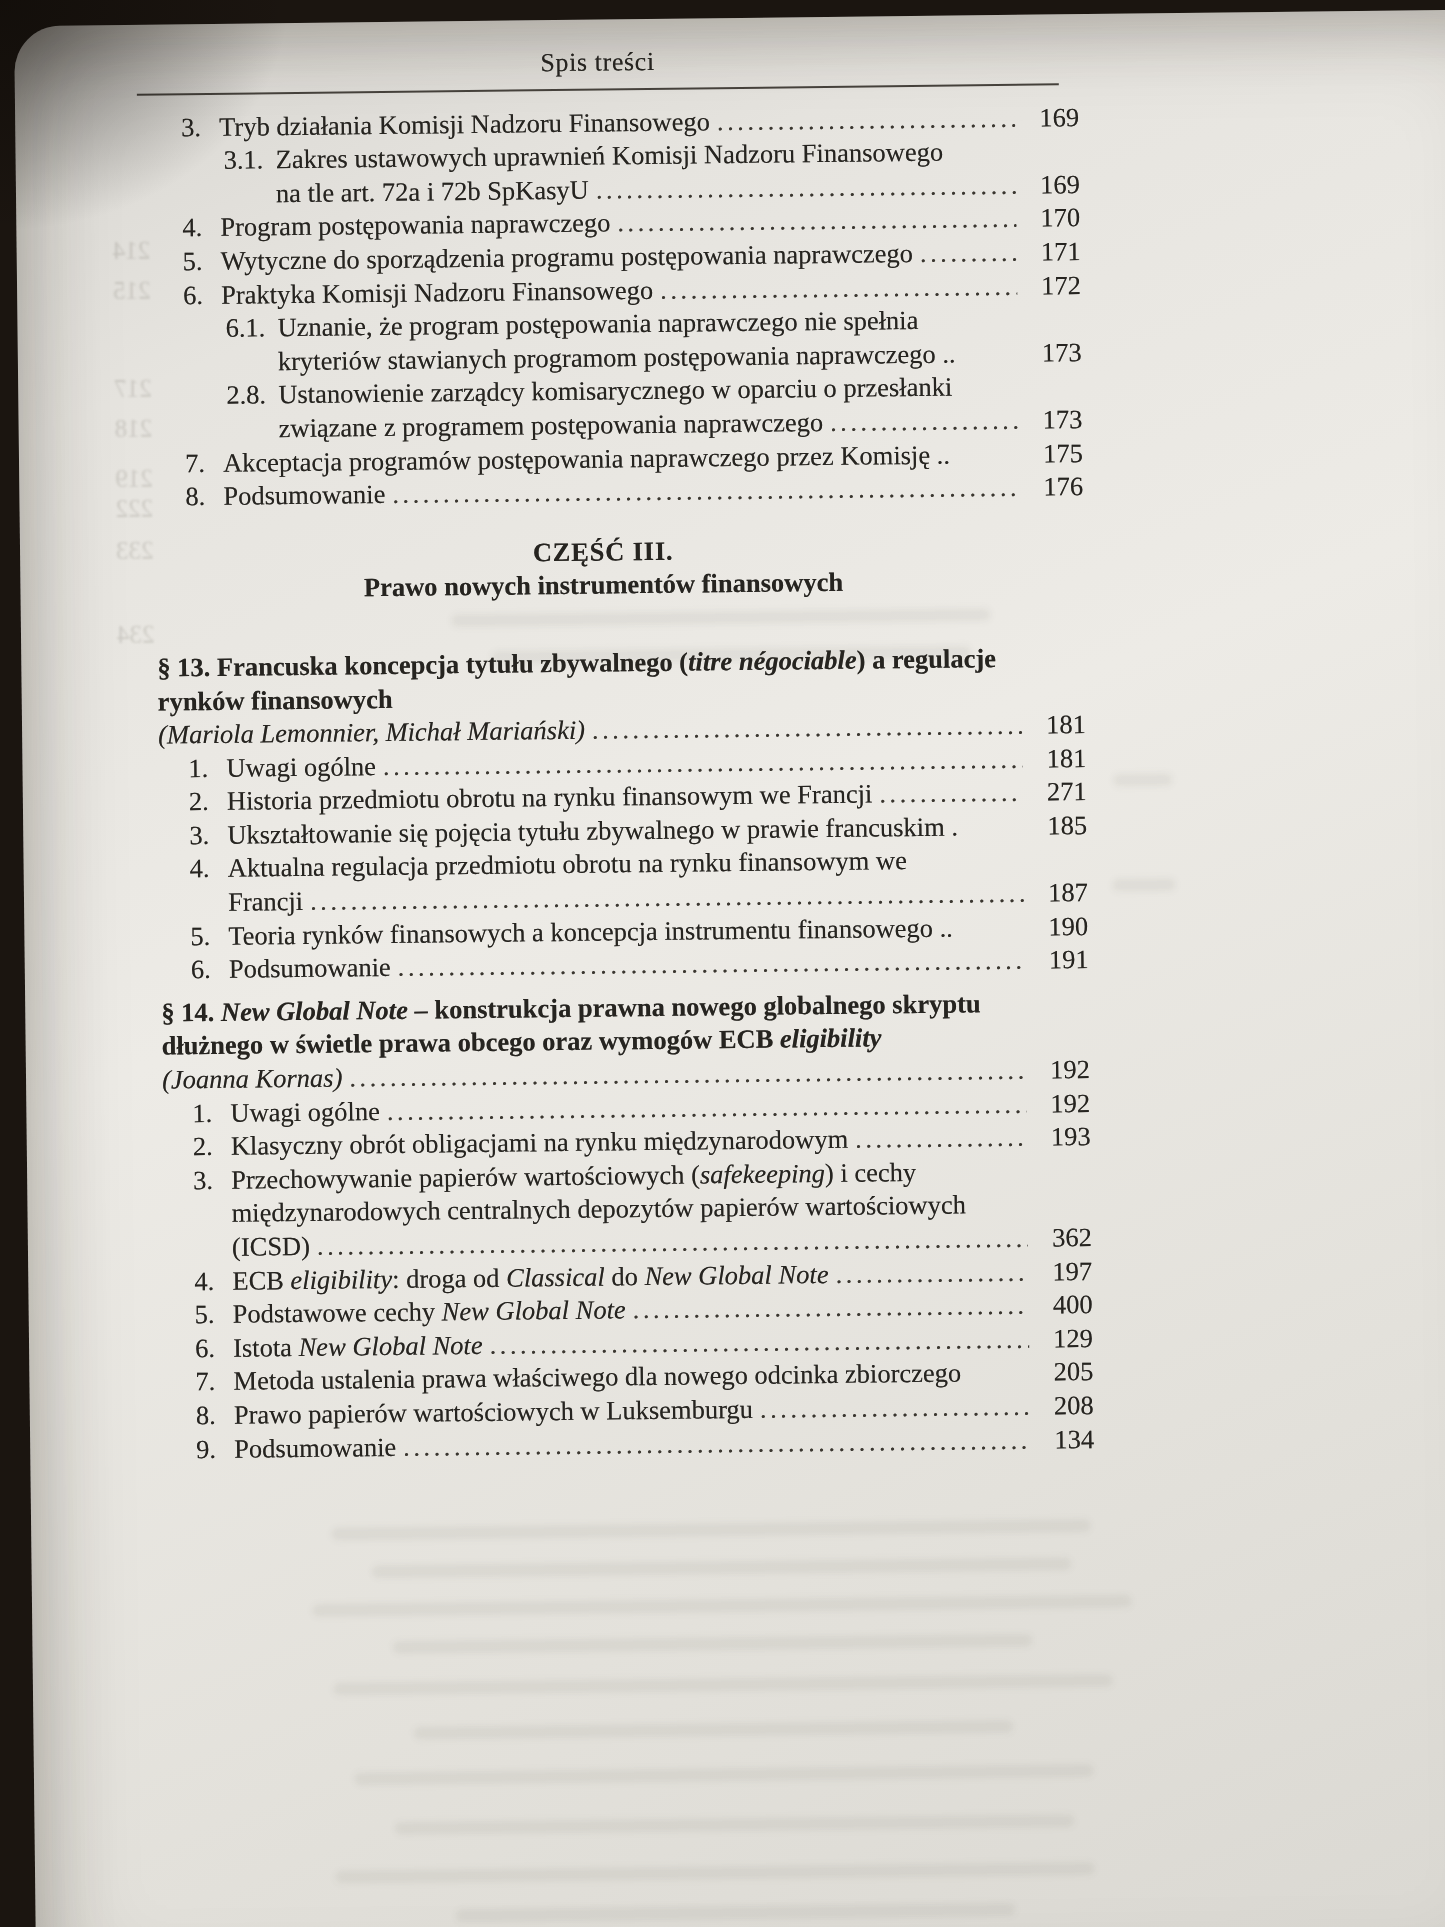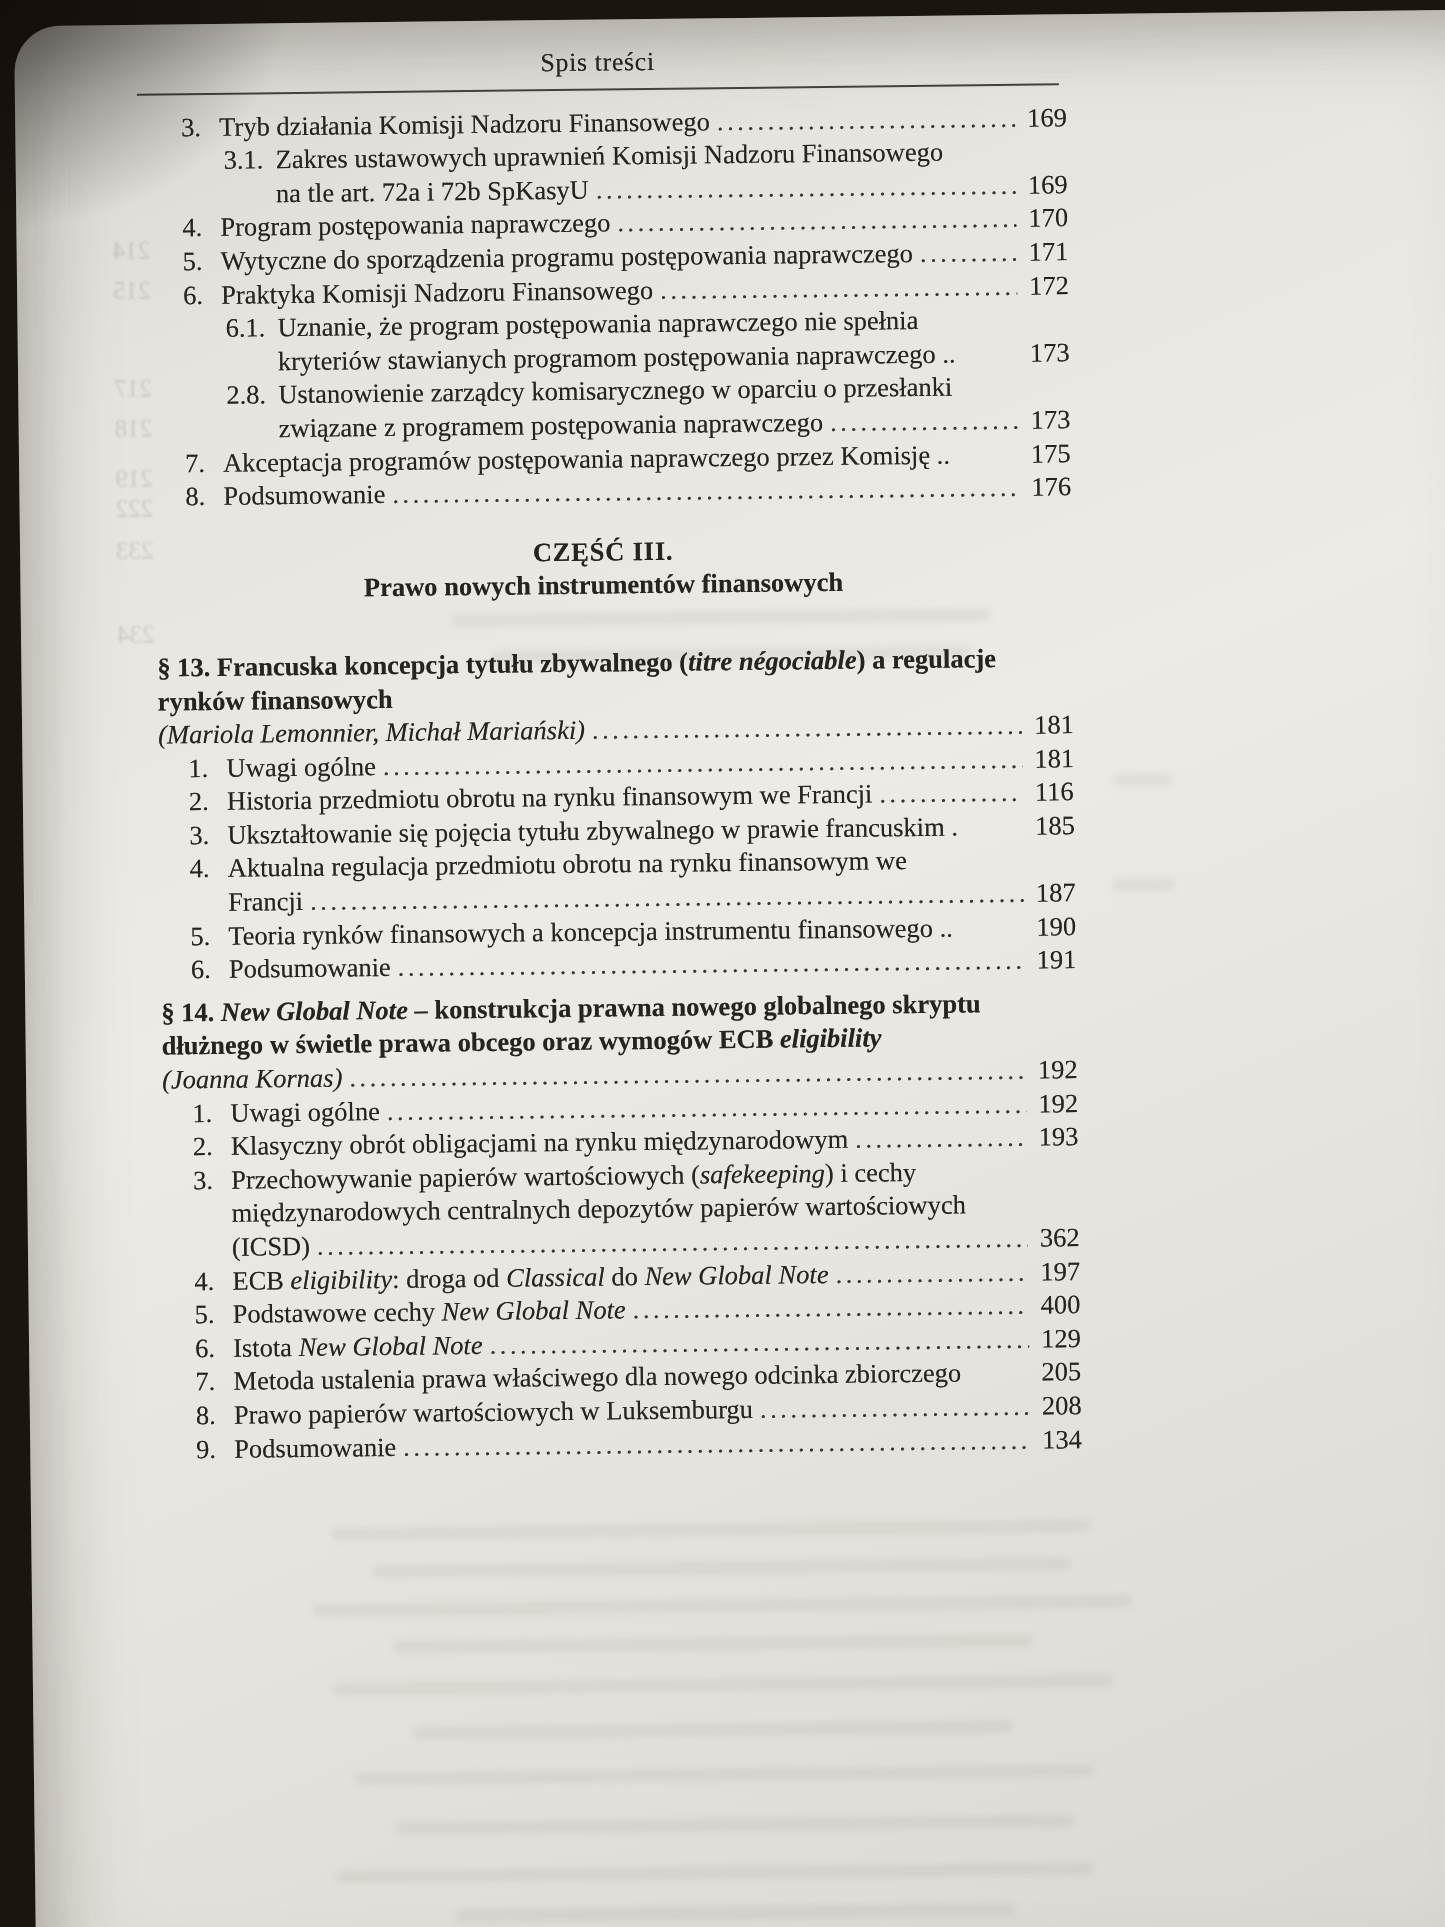--- a/index.html
+++ b/index.html
@@ -31,21 +31,21 @@
   .lvl1 .line{padding-left:68px;}
   .lvl1 .marker{left:30px;}
   .lvl2 .line{padding-left:124px;}
   .lvl2 .marker{left:72px;}
   .lvl0 .line{padding-left:0;}
   .txt{flex:0 0 auto;}
   .it{font-style:italic;}
   .leader{flex:1 1 auto;min-width:14px;overflow:hidden;white-space:nowrap;margin:0 12px 0 7px;color:#3a362f;letter-spacing:3.5px;}
   .leader::after{content:"......................................................................................................................";}
   .leader.nodots::after{content:"";}
-  .pg{flex:0 0 64px;text-align:left;}
+  .pg{flex:0 0 64px;text-align:center;}
   .part{width:922px;margin:26px 0 44px -14px;text-align:center;font-weight:bold;}
   .part .kicker{letter-spacing:0.8px;}
   .shead{font-weight:bold;}
   .sline{white-space:nowrap;}
   .section-block + .section-block{margin-top:9px;}
   .ghosts{position:absolute;inset:0;pointer-events:none;}
   .ghost-num{
     position:absolute;left:96px;font-size:25px;color:rgba(72,66,55,0.17);
     transform:scaleX(-1);filter:blur(1.1px);
   }
@@ -198,21 +198,21 @@
               <span class="txt"><span>Uwagi ogólne</span></span>
               <span class="leader"></span>
               <span class="pg">181</span>
             </div>
           </div>
           <div class="entry lvl1">
             <div class="line">
               <span class="marker">2.</span>
               <span class="txt"><span>Historia przedmiotu obrotu na rynku finansowym we Francji</span></span>
               <span class="leader"></span>
-              <span class="pg">116</span>
+              <span class="pg">271</span>
             </div>
           </div>
           <div class="entry lvl1">
             <div class="line">
               <span class="marker">3.</span>
               <span class="txt"><span>Ukształtowanie się pojęcia tytułu zbywalnego w prawie francuskim .</span></span>
               <span class="leader nodots"></span>
               <span class="pg">185</span>
             </div>
           </div>

